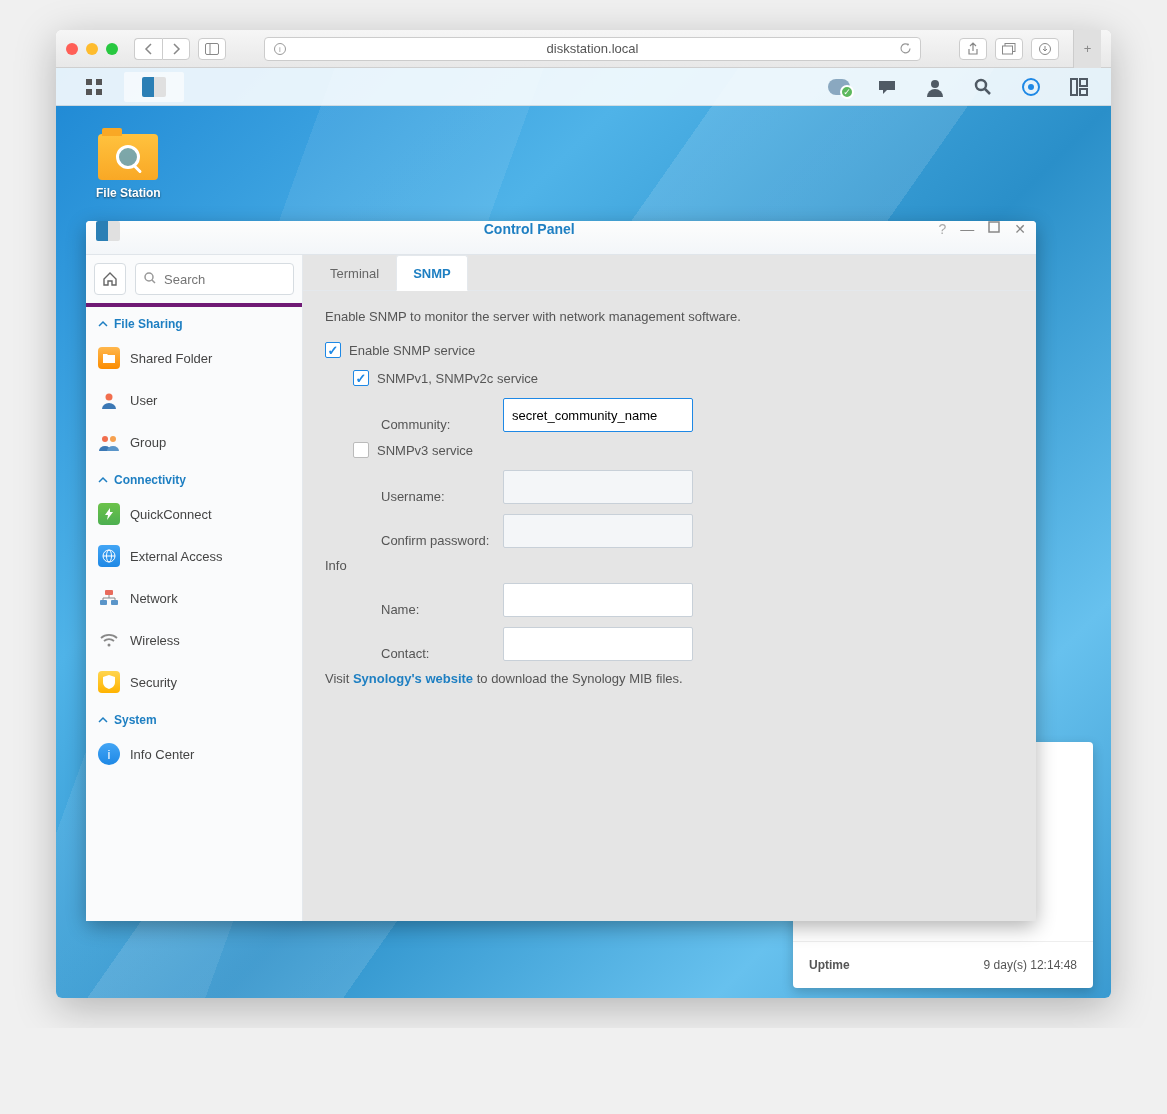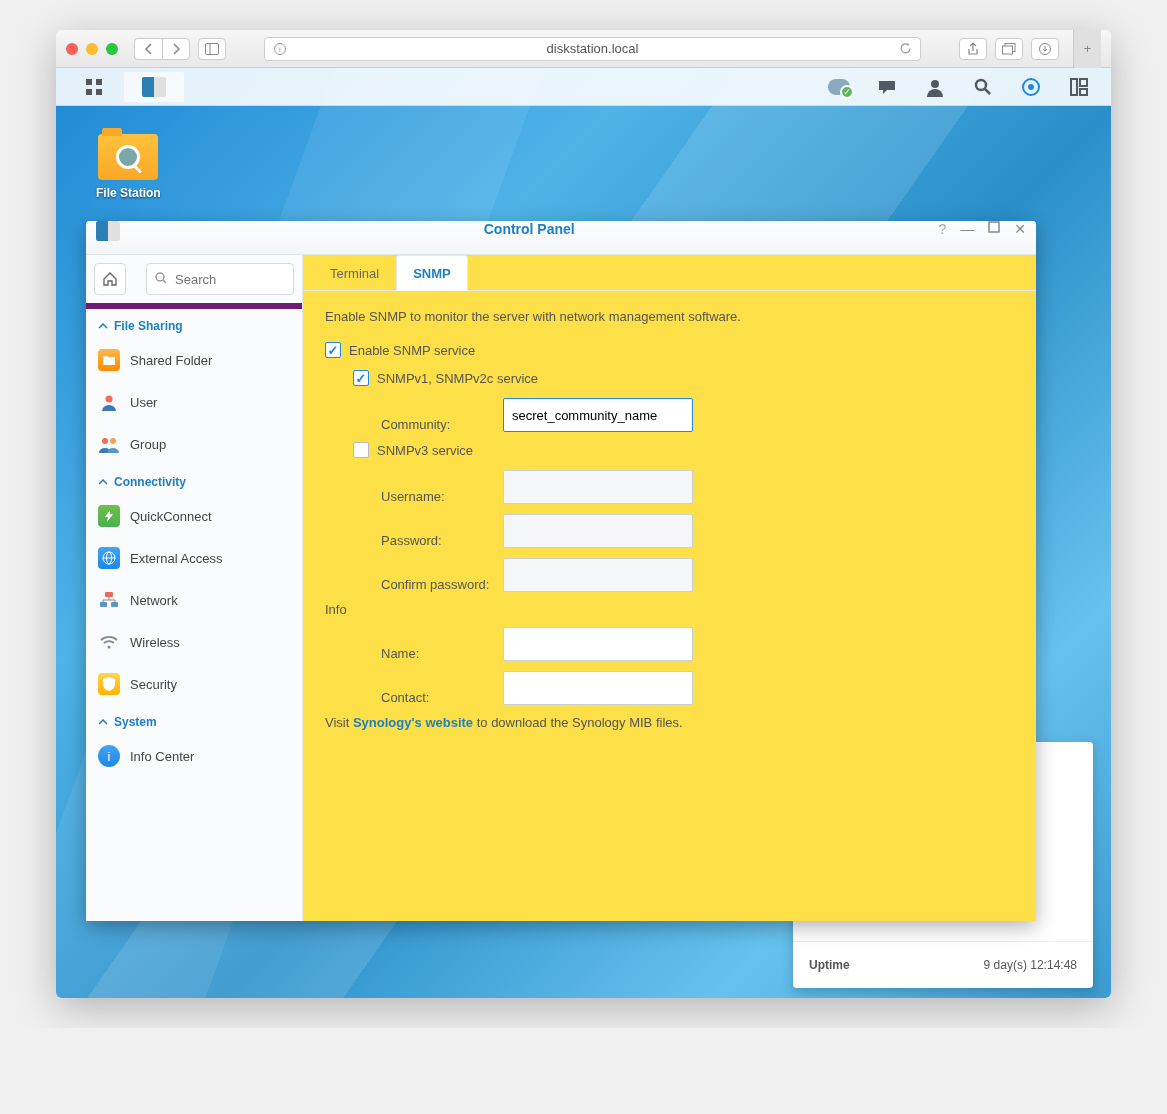--- a/index.html
+++ b/index.html
@@ -50,37 +50,37 @@
 .cp-titlebar { height: 34px; background: linear-gradient(#fdfdfd, #f3f6f9); border-bottom: 1px solid #e0e5ea; display:flex; padding: 0 10px; border-radius: 4px 4px 0 0;}
 .cp-title { flex:1; text-align:center; font-weight:600; color:#1e7fc2; font-size: 14px;}
 .cp-title-icon { width:24px; height:20px; background: linear-gradient(90deg, #2b7fb5 50%, #e0e0e0 50%); border-radius: 2px;}
 .win-controls { display:flex; gap:14px; color:#888;}
 .win-controls span { cursor:pointer; font-size: 14px;}
 
 .cp-body { flex:1; display:flex; overflow:hidden;}
 
 
 .sidebar { width: 217px; background: #fafbfc; border-right: 1px solid #e4e8ec; display:flex; flex-direction:column; }
-.sb-top { padding: 8px; display:flex; gap: 20px; border-bottom: 6px solid #701a75; align-items: flex-end;}
+.sb-top { padding: 8px; display:flex; gap: 9px; border-bottom: 4px solid #701a75; align-items: flex-end;}
 .home-btn { width: 32px; height: 32px; border: 1px solid #d6dce1; border-radius: 4px; background:#fff; display:flex; align-items:center; justify-content:center; color:#555;}
 .search-wrap { flex: 1; position: relative; }
 .search-wrap input { width: 100%; height:32px; border: 1px solid #d6dce1; border-radius: 4px; padding: 0 8px 0 28px; font-size:13px; outline:none;}
 .search-wrap .sicn { position:absolute; left: 8px; top: 8px; color:#888;}
 .sb-scroll { flex:1; overflow-y:auto; padding-right: 2px;}
 .sb-section-hdr { padding: 10px 12px 6px; color: #1e7fc2; font-weight:600; font-size:12px; display:flex; align-items:center; gap: 6px;}
 .sb-item { display:flex; align-items:center; gap:10px; padding: 10px 12px; color:#444; }
 .sb-icn { width: 22px; height: 22px; border-radius: 4px; display:flex; align-items:center; justify-content:center; color:#fff; font-size: 13px; flex-shrink:0;}
 .ic-green { background: linear-gradient(#6cc24a,#4caf50);}
 .ic-blue  { background: linear-gradient(#42a5f5,#1e88e5);}
 .ic-orange{ background: linear-gradient(#ffb74d,#fb8c00);}
 .ic-yellow{ background: linear-gradient(#ffd54f,#ffb300);}
 .ic-person { width:22px; height:22px; display:flex; align-items:center; justify-content:center;}
 
 
-.main { flex:1; display:flex; flex-direction:column; background:#fde047;}
+.main { flex:1; display:flex; flex-direction:column; background:#e5e5e5;}
 .tabs { display:flex; border-bottom: 1px solid #e4e8ec; padding: 0 10px;}
 .tab { padding: 10px 16px 9px; font-size: 13px; color:#666; border: 1px solid transparent; border-bottom:none; margin-bottom: -1px; }
 .tab.active { color: #1e7fc2; font-weight:600; border-color: #e4e8ec; border-bottom: 1px solid #fff; background:#fff; border-radius: 3px 3px 0 0;}
 .content { flex:1; padding: 18px 22px; color:#555; overflow:auto;}
 .desc { font-size: 13px; margin-bottom: 18px;}
 .chk-row { display:flex; align-items:center; gap: 8px; margin-bottom: 12px;}
 .chk { width: 16px; height:16px; border: 1px solid #bbb; border-radius: 2px; display:inline-flex; align-items:center; justify-content:center; background:#fff;}
 .chk.checked { border-color:#1e88e5; color:#1e88e5;}
 .chk.checked::after { content:"✓"; font-size: 13px; font-weight:bold; line-height:1;}
 .indent-1 { margin-left: 28px;}
@@ -407,24 +407,20 @@
 
             <div class="chk-row indent-1">
               <span class="chk"></span>
               <span>SNMPv3 service</span>
             </div>
             <div class="form-row indent-2">
               <span class="form-label">Username:</span>
               <input class="form-input" type="text" disabled="" style="">
             </div>
             <div class="form-row indent-2">
-              <span class="form-label">Password:</span>
-              <input class="form-input" type="password" disabled="" style="">
-            </div>
-            <div class="form-row indent-2">
               <span class="form-label">Confirm password:</span>
               <input class="form-input" type="password" disabled="" style="">
             </div>
 
             <div class="section-label indent-1">Info</div>
             <div class="form-row indent-2">
               <span class="form-label">Name:</span>
               <input class="form-input" type="text" style="">
             </div>
             <div class="form-row indent-2">

